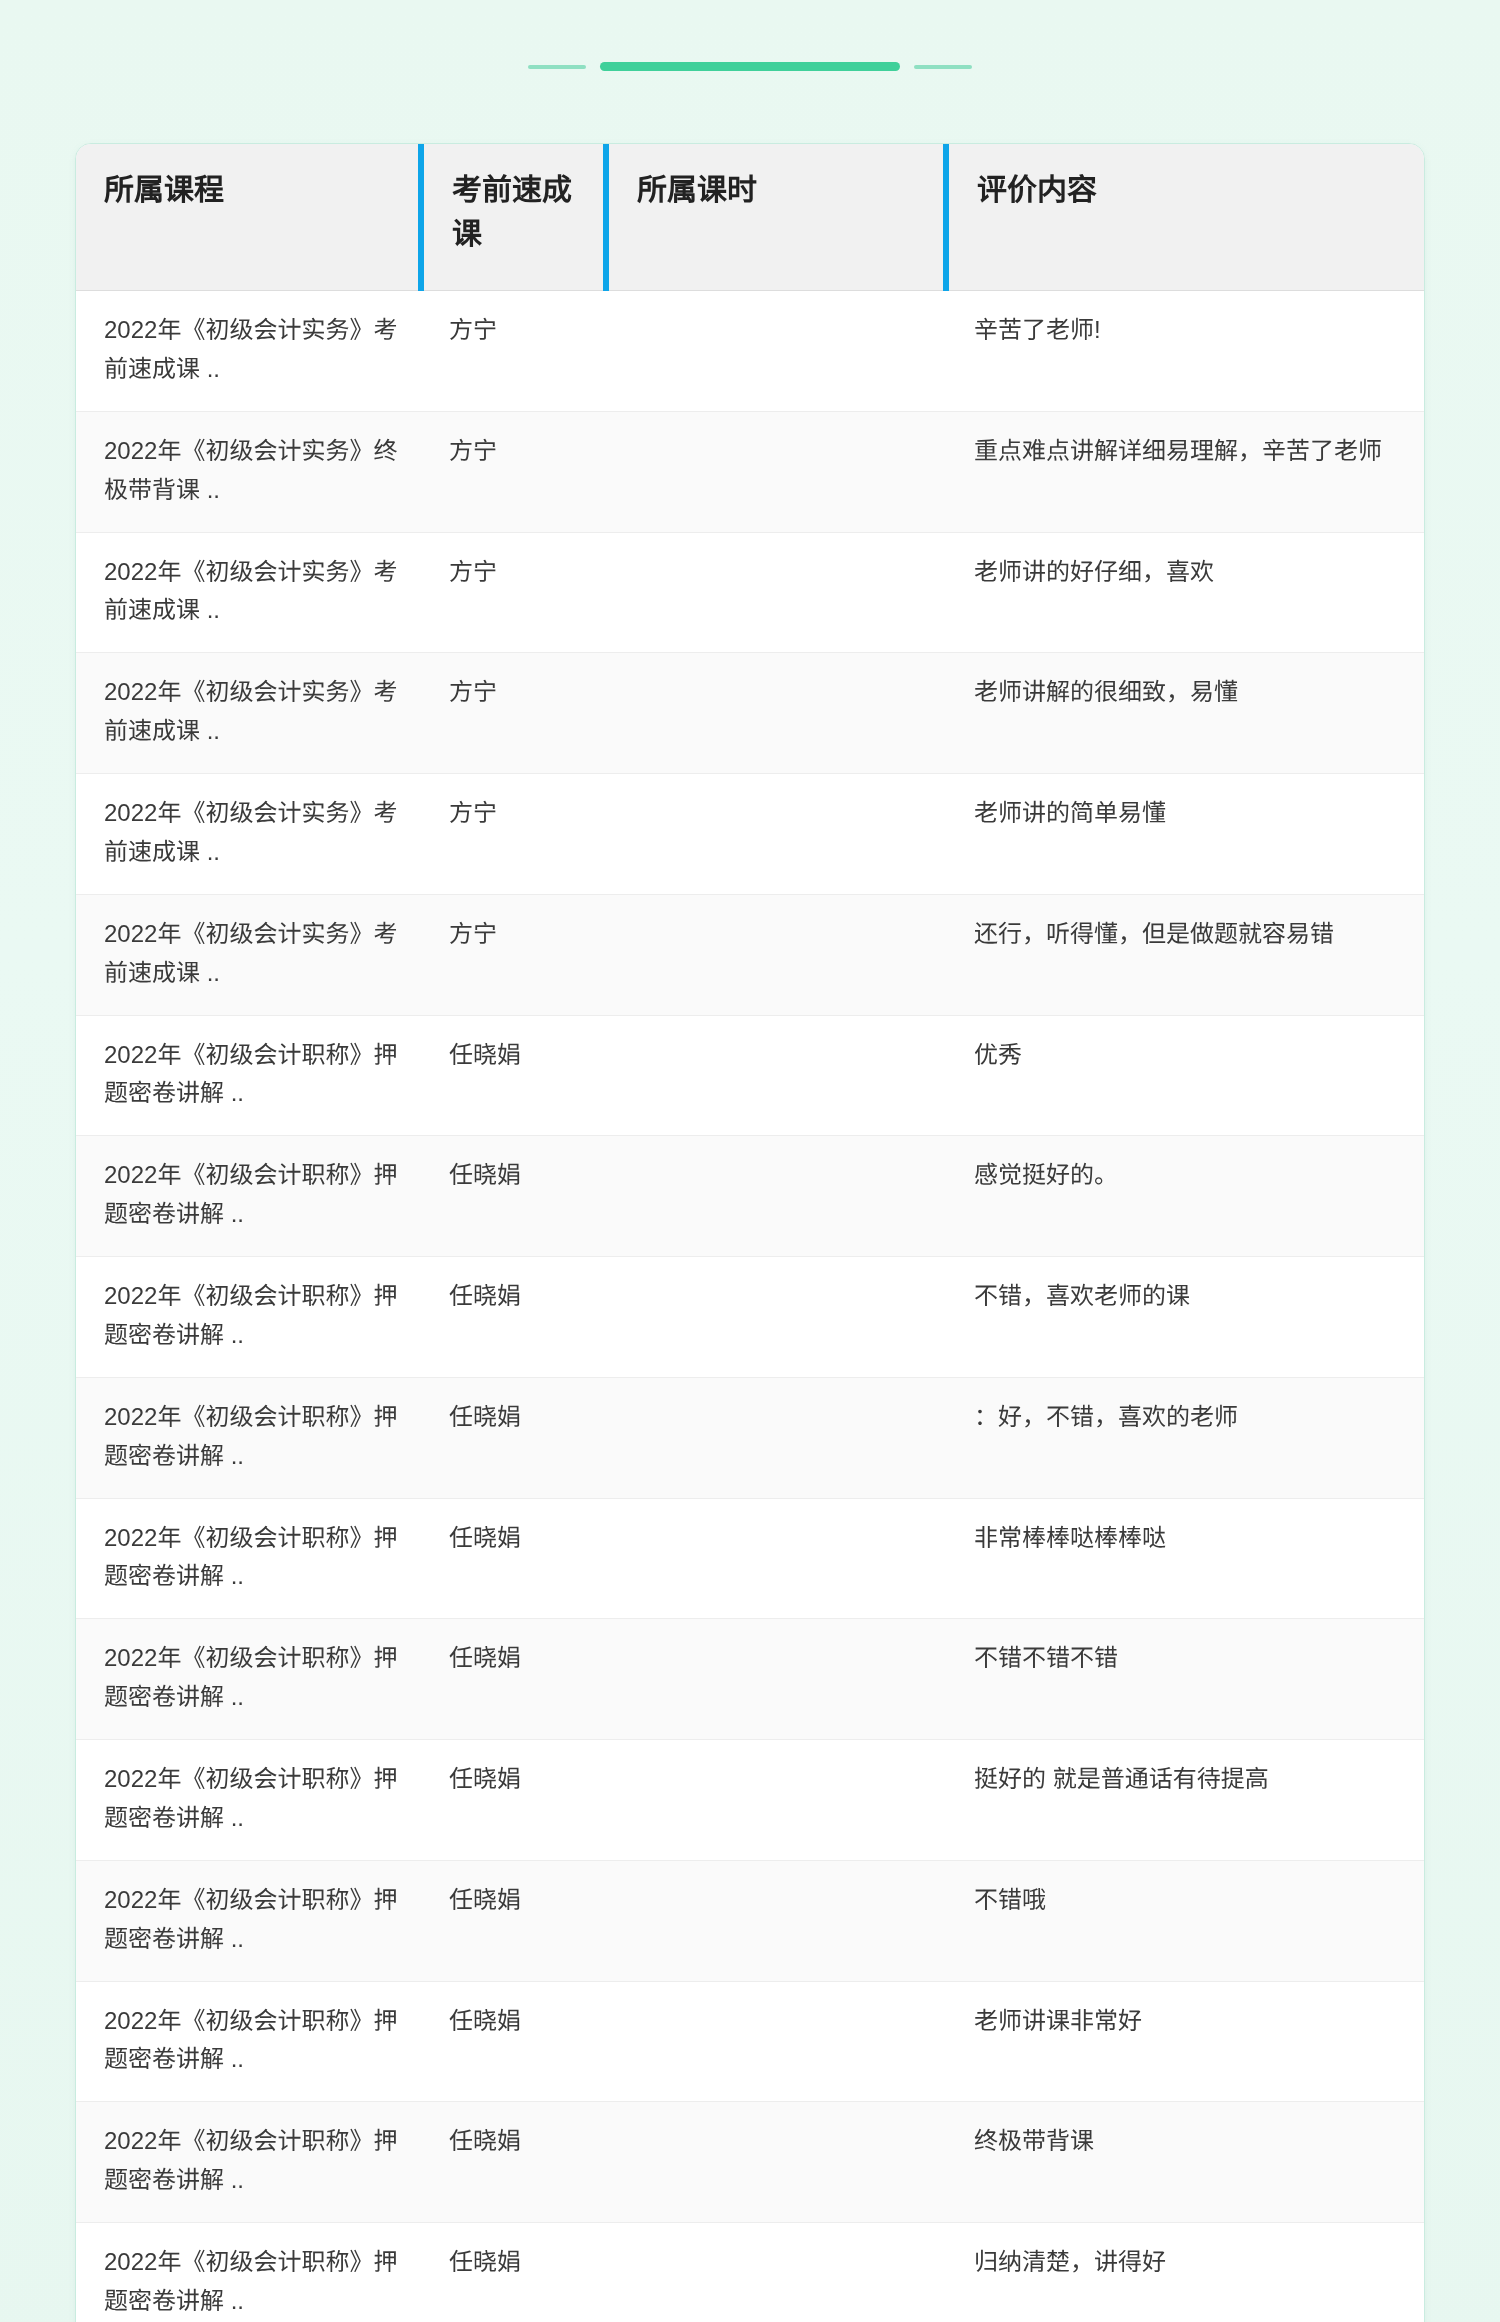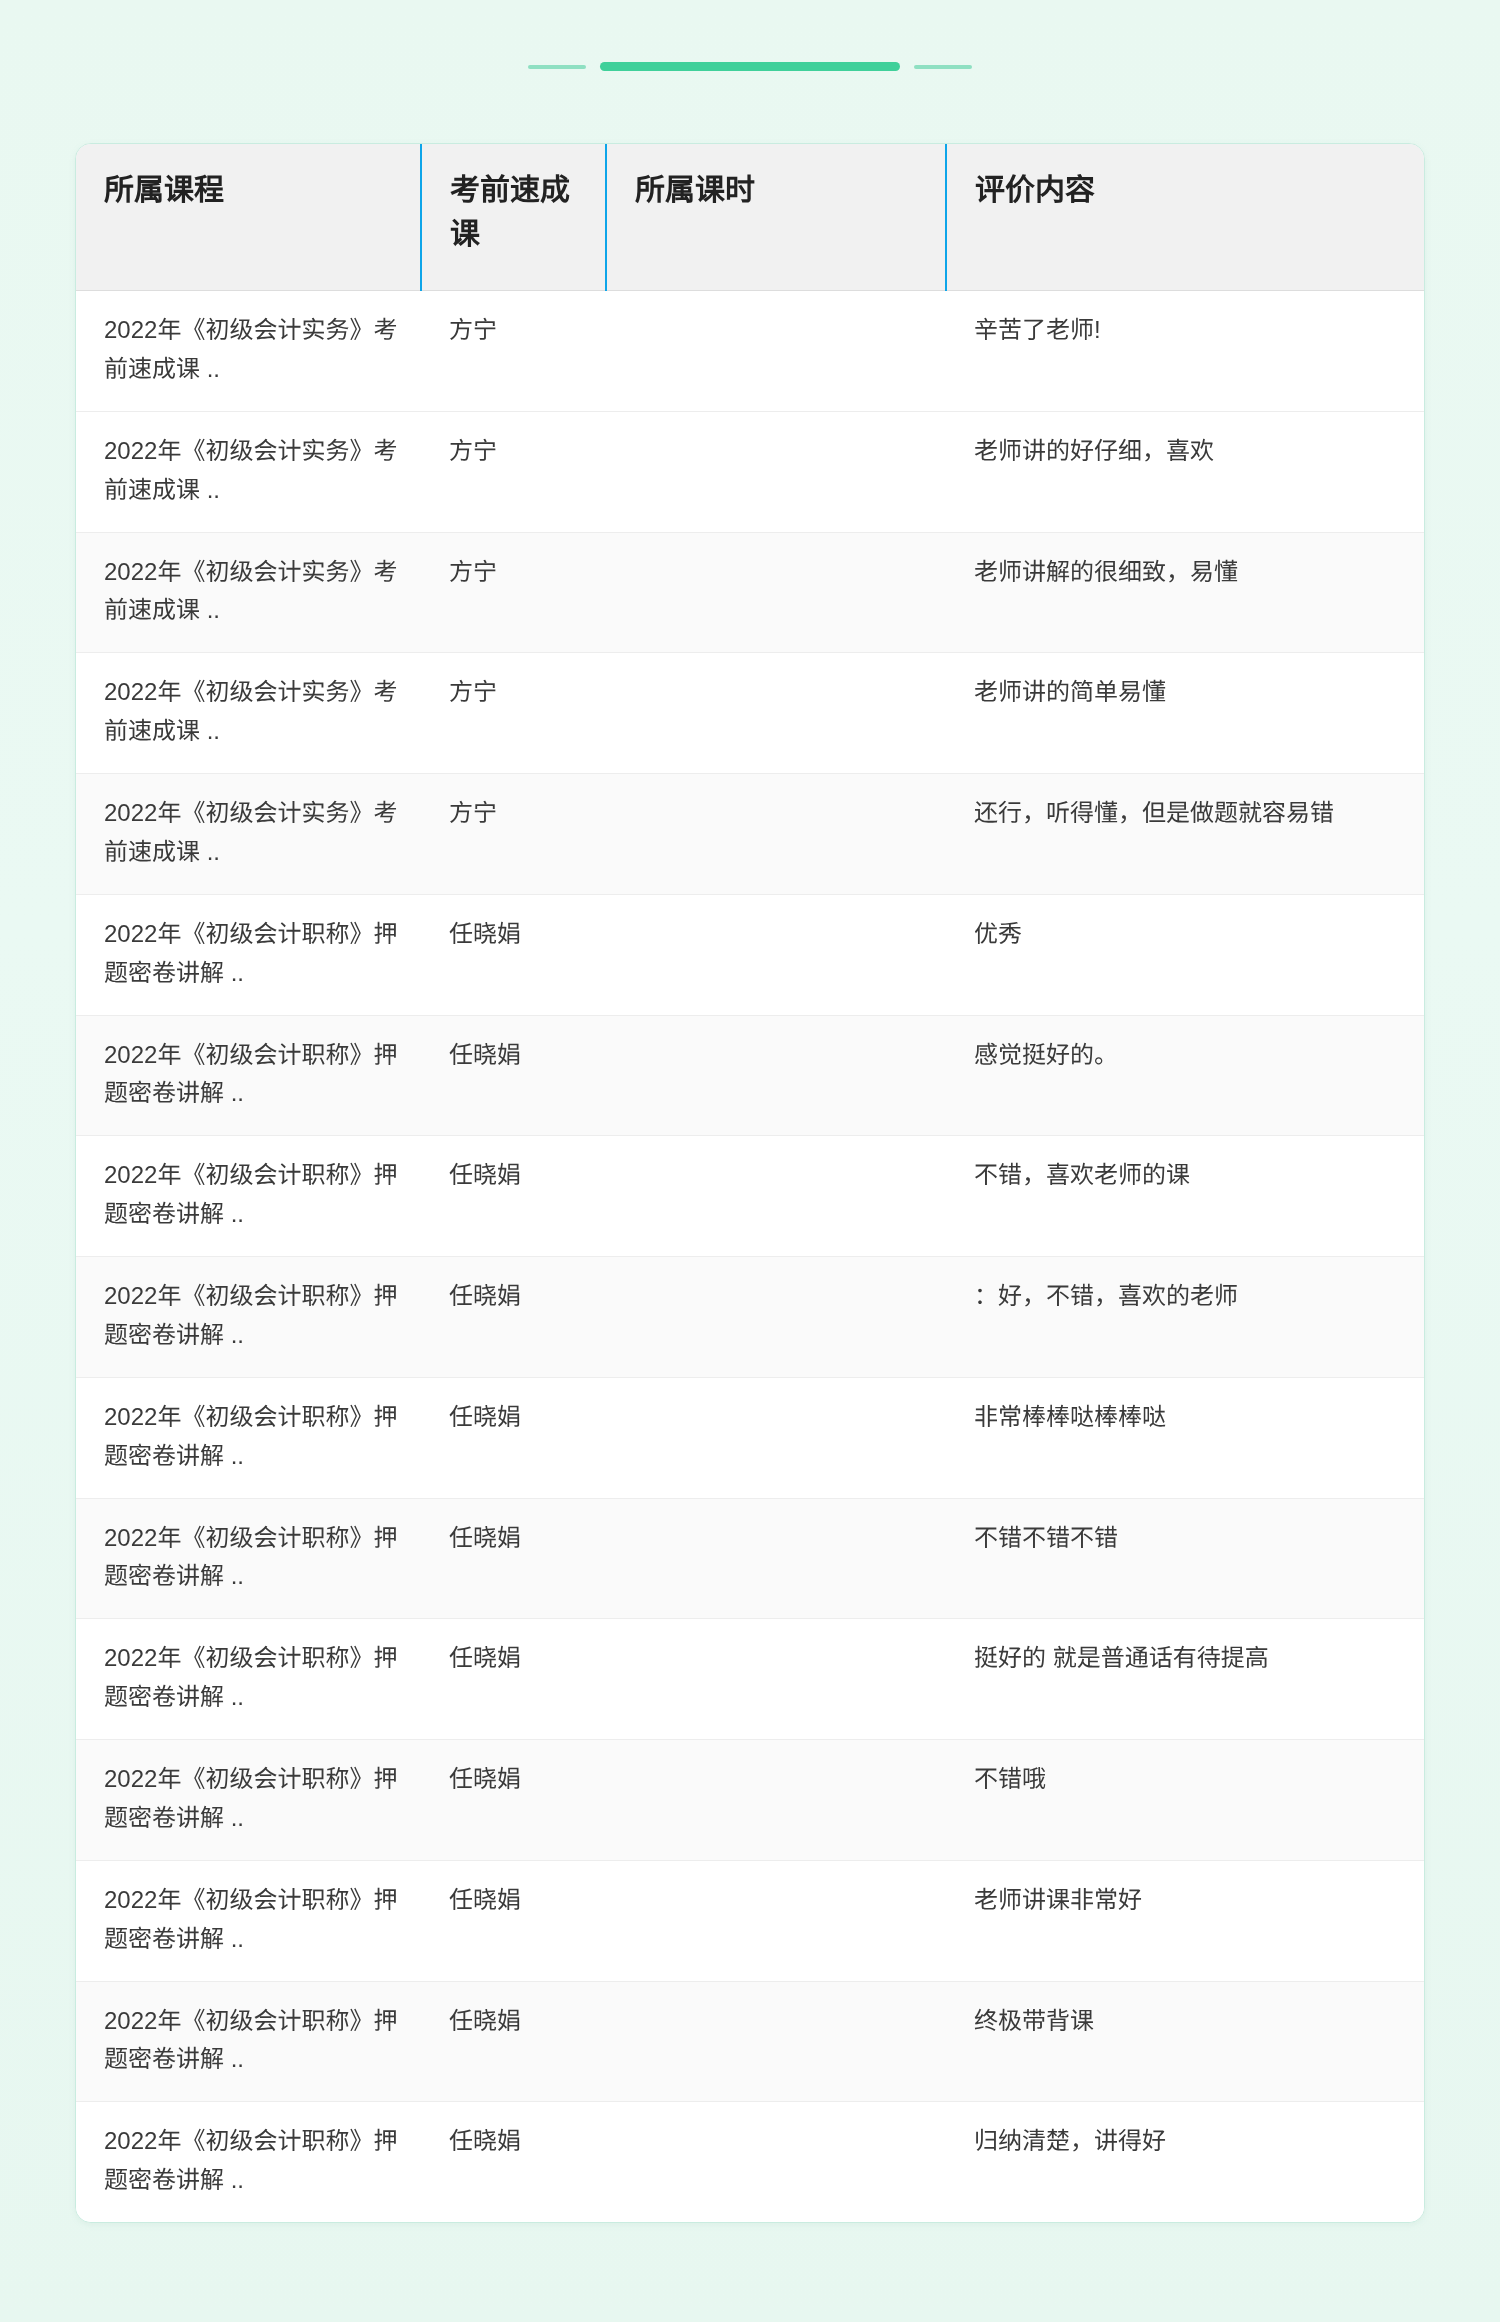--- a/index.html
+++ b/index.html
@@ -79,21 +79,21 @@
   table.reviews col.c-period  { width: 340px; }
   table.reviews col.c-content { width: auto; }
 
   table.reviews thead th {
     background: #f1f1f1;
     color: #222;
     font-size: 30px;
     font-weight: bold;
     text-align: left;
     padding: 24px 18px 26px 28px;
-    border-right: 2px solid #0ea5e9;
+    border-right: 6px solid #0ea5e9;
     border-bottom: 1px solid #dddddd;
     vertical-align: top;
     line-height: 1.45;
     height: 96px;
   }
   table.reviews thead th:last-child { border-right: none; }
 
   table.reviews tbody td {
     padding: 20px 18px 22px 28px;
     border-bottom: 1px solid #ededed;
@@ -143,20 +143,26 @@
           <th>评价内容</th>
         </tr>
       </thead>
       <tbody id="reviews-body">
           <tr class="odd group-start">
             <td class="course">2022年《初级会计实务》考前速成课 ..</td>
             <td class="teacher">方宁</td>
             <td class="period"></td>
             <td class="content">辛苦了老师!</td>
           </tr>
+          <tr class="even">
+            <td class="course">2022年《初级会计实务》终极带背课 ..</td>
+            <td class="teacher">方宁</td>
+            <td class="period"></td>
+            <td class="content">重点难点讲解详细易理解，辛苦了老师</td>
+          </tr>
           <tr class="odd">
             <td class="course">2022年《初级会计实务》考前速成课 ..</td>
             <td class="teacher">方宁</td>
             <td class="period"></td>
             <td class="content">老师讲的好仔细，喜欢</td>
           </tr>
           <tr class="even">
             <td class="course">2022年《初级会计实务》考前速成课 ..</td>
             <td class="teacher">方宁</td>
             <td class="period"></td>

